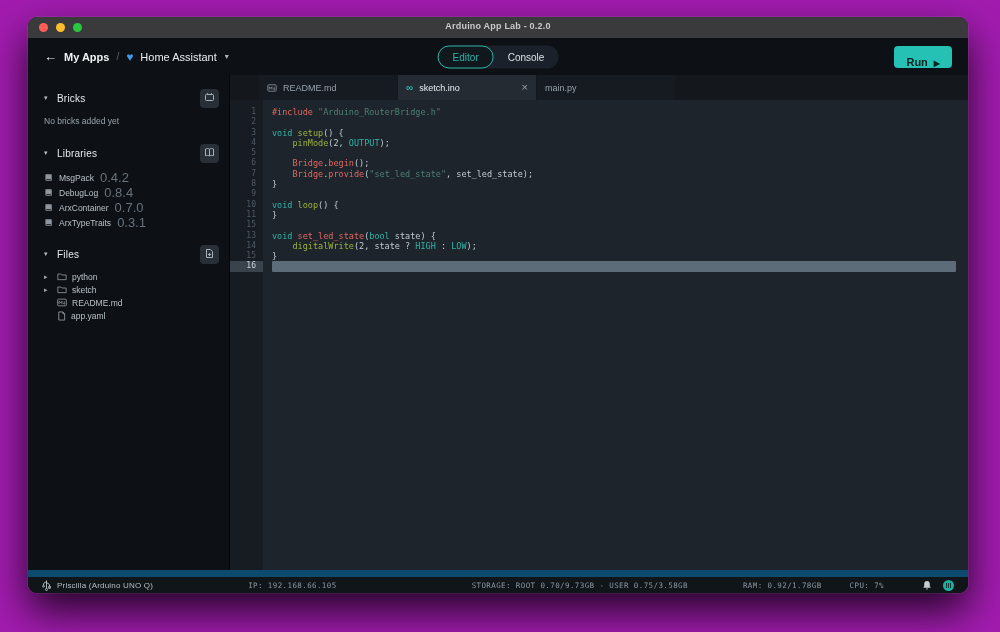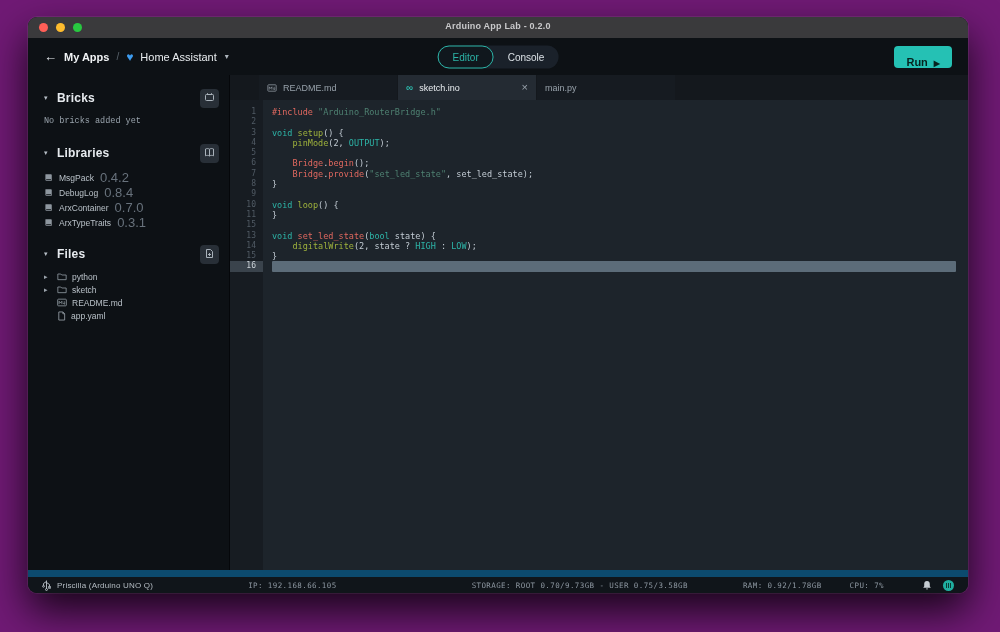--- a/index.html
+++ b/index.html
@@ -1,18 +1,18 @@
 <!DOCTYPE html>
 <html><head>
 <meta charset="utf-8">
 <style>
   * { margin:0; padding:0; box-sizing:border-box; }
   html,body { width:1000px; height:632px; background:#000; overflow:hidden;
     font-family:"Liberation Sans", sans-serif; }
-  .stage { position:relative; width:1000px; height:632px; background:#701a75; }
+  .stage { position:relative; width:1000px; height:632px; background:#a21caf; }
 
   
   .window { position:absolute; left:28px; top:17px; width:940px; height:576px;
     background:#0d1115; border-radius:9px; overflow:hidden;
     box-shadow:0 0 0 1px rgba(255,255,255,.07), 0 18px 40px rgba(0,0,0,.8);
     display:flex; flex-direction:column; }
 
   
   .titlebar { height:21px; background:#3a3a3c; position:relative; flex:0 0 auto; }
   .lights { position:absolute; left:11px; top:6px; display:flex; gap:8px; }
@@ -41,24 +41,24 @@
   .run-btn .play { font-size:8px; }
 
   
   .content { flex:1 1 auto; display:flex; min-height:0; }
 
   
   .sidebar { width:202px; flex:0 0 auto; background:#0d1115; padding-top:13px;
     border-right:1px solid #05070a; position:relative; }
   .sec-head { display:flex; align-items:center; margin:0 10px 0 16px; height:20px; }
   .sec-caret { font-size:7px; color:#b7bfc6; width:13px; }
-  .sec-title { font-size:12px; font-weight:bold; color:#e6eaee; letter-spacing:.2px; }
+  .sec-title { font-size:10px; font-weight:normal; color:#e6eaee; letter-spacing:.2px; }
   .icon-btn { margin-left:auto; width:19px; height:19px; background:#282f37; border:none;
     border-radius:4px; color:#a9b2ba; display:flex; align-items:center; justify-content:center; }
-  .empty-msg { font-size:8.5px; color:#9aa4ad; margin:8px 0 17px 16px;font-family:Liberation Mono, monospace; }
+  .empty-msg { font-size:8.5px; color:#9aa4ad; margin:8px 0 17px 16px; }
   .lib-list { margin:7px 0 14px 0; }
   .lib-item { display:flex; align-items:center; height:15px; margin-left:16px; gap:6px; }
   .lib-ico { color:#8e979f; display:flex; }
   .lib-name { font-size:8.5px; color:#b9c1c8; }
   .lib-ver { font-size:13px; color:#68727c; }
   .file-list { margin-top:6px; }
   .file-item { display:flex; align-items:center; height:13px; margin-left:16px; gap:5px; }
   .tw { width:8px; font-size:7px; color:#9aa3ab; }
   .file-ico { color:#8e979f; display:flex; }
   .file-name { font-size:8.5px; color:#b9c1c8; }

